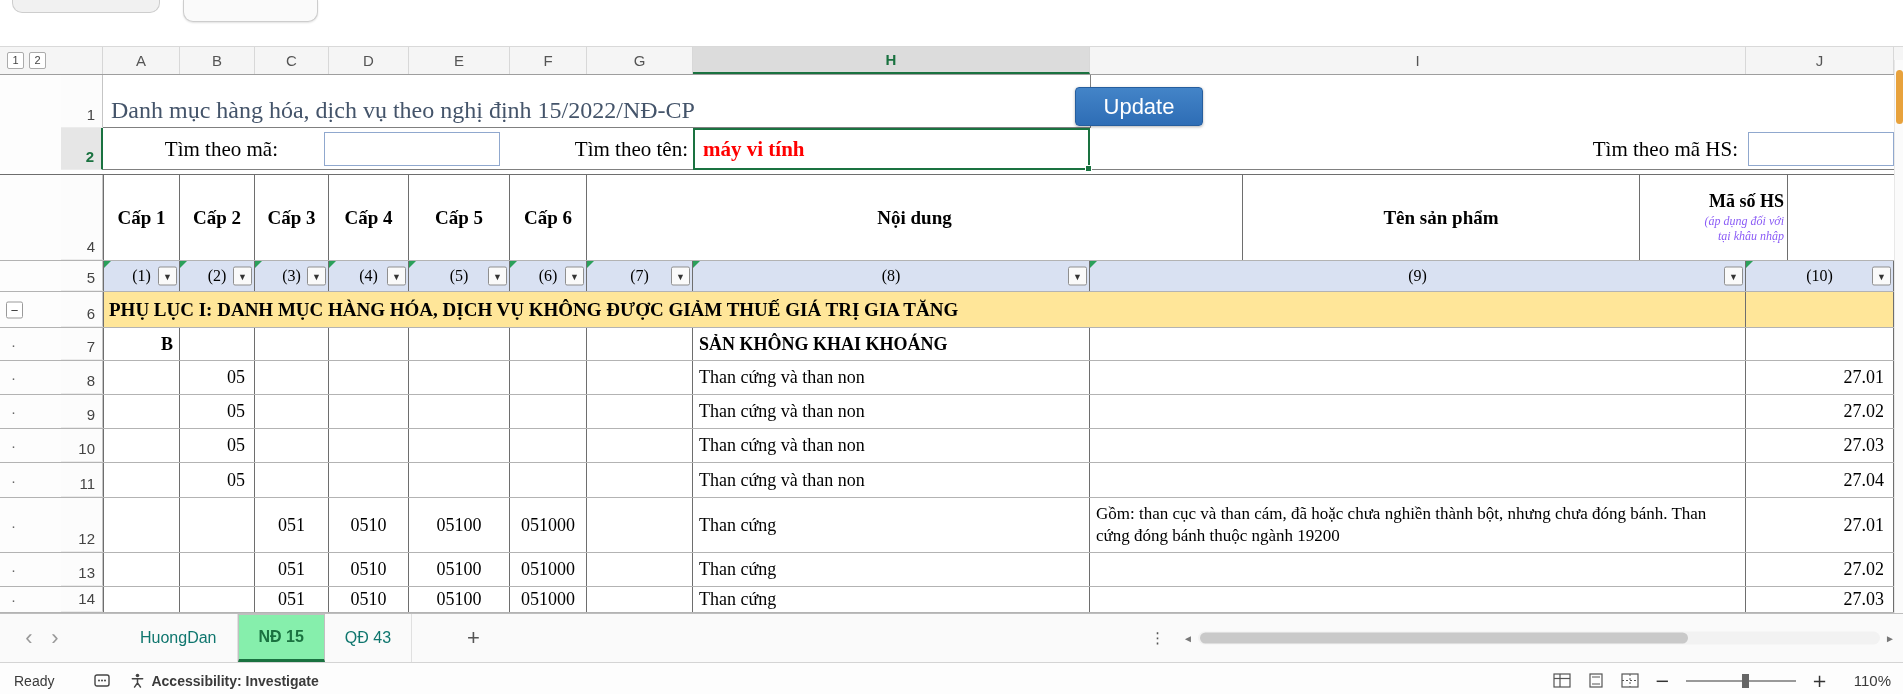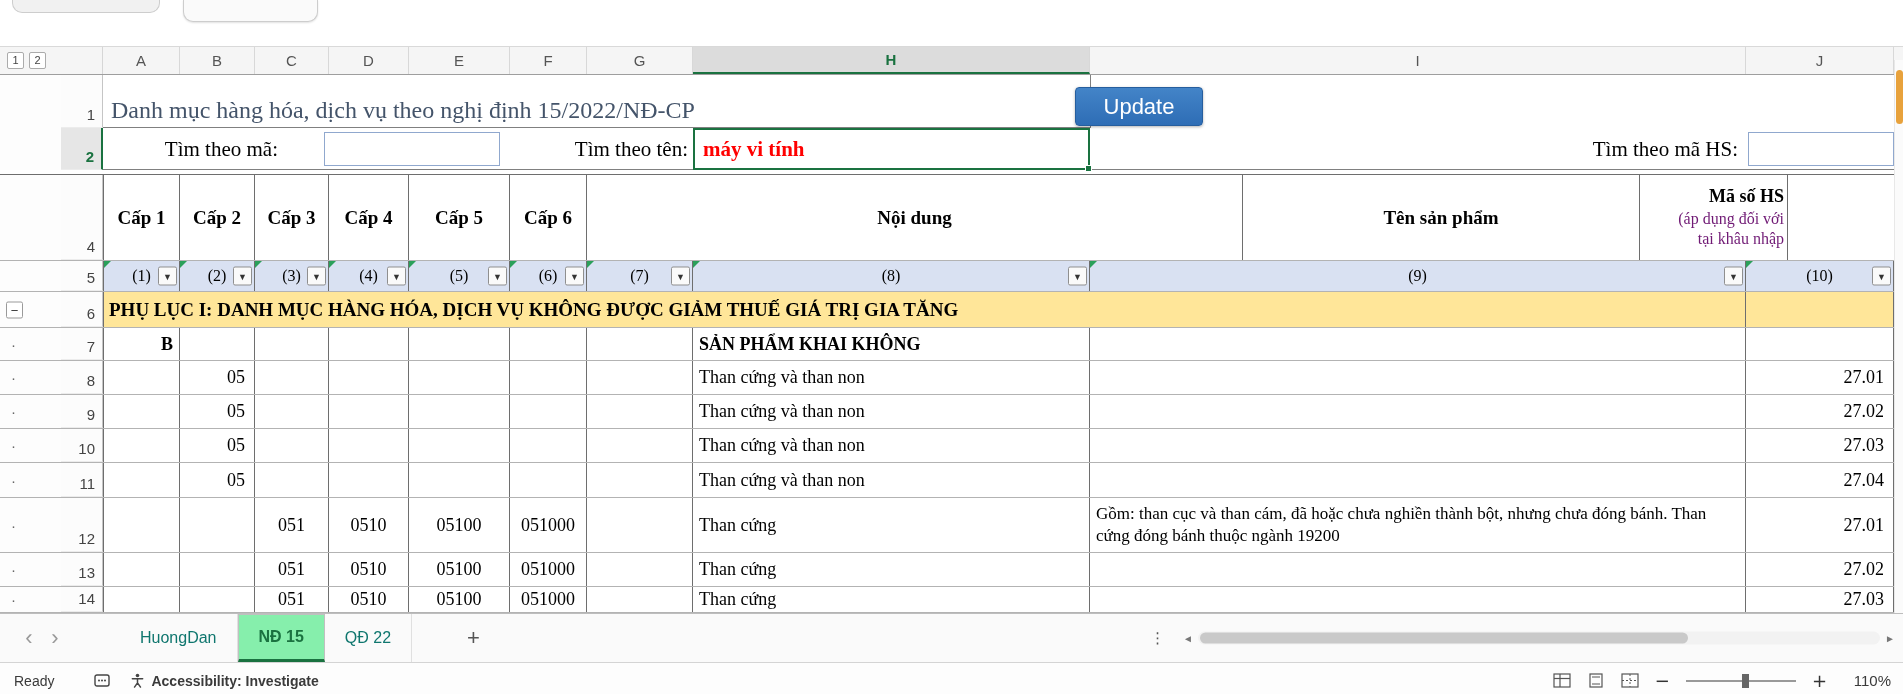--- a/index.html
+++ b/index.html
@@ -66,21 +66,21 @@
   .fillhandle{position:absolute;right:-4px;bottom:-4px;width:7px;height:7px;background:#1A7240;border:1px solid #fff}
 
   .sliver{height:4px;background:#fff}
 
   
   .r4{height:87px;border-top:1px solid #6E6E6E;border-bottom:1px solid #6E6E6E}
   .hc{justify-content:center;font-weight:700;font-size:19px;}
   .hj{flex:none;display:flex;flex-direction:column;align-items:flex-end;justify-content:center;padding-right:3px;text-align:right;
       font-family:"Liberation Serif",serif;border-right:1px solid #6E6E6E;overflow:hidden}
   .hs1{font-weight:700;font-size:18px;white-space:nowrap;margin-bottom:2px}
-  .hs2{font-size:16px;line-height:1.25;white-space:nowrap;color:#701a75}
+  .hs2{font-style:italic;font-size:12px;line-height:1.25;white-space:nowrap;color:#8b5cf6}
 
   
   .r5{height:31px;border-bottom:1px solid #6E6E6E}
   .fc{background:#D9E1F2;justify-content:center;font-size:16px;position:relative}
   .tri{position:absolute;top:0;left:0;width:0;height:0;border-top:7px solid #2AA05A;border-right:7px solid transparent}
   .fdd{position:absolute;right:2px;top:50%;transform:translateY(-50%);width:19px;height:19px;background:#FAFAFA;
        border:1px solid #8F8F8F;border-radius:2px;display:flex;align-items:center;justify-content:center;
        font-size:9px;color:#333;font-family:"Liberation Sans",sans-serif}
   .dc{display:contents}
 
@@ -256,21 +256,21 @@
         <div class="trow boldrow" style="height: 33px;">
           <div class="gut gdot">·</div>
           <div class="rnum">7</div>
           <div class="c cA ar cfirst">B</div>
           <div class="c cB arr"></div>
           <div class="c cC ac"></div>
           <div class="c cD ac"></div>
           <div class="c cE ac"></div>
           <div class="c cF ac"></div>
           <div class="c cG"></div>
-          <div class="c cH al">SẢN PHẨM KHAI KHÔNG</div>
+          <div class="c cH al">SẢN KHÔNG KHAI KHOÁNG</div>
           <div class="c cI ai"></div>
           <div class="c cJ arr"></div>
         </div>
         <div class="trow" style="height: 34px;">
           <div class="gut gdot">·</div>
           <div class="rnum">8</div>
           <div class="c cA ar cfirst"></div>
           <div class="c cB arr">05</div>
           <div class="c cC ac"></div>
           <div class="c cD ac"></div>
@@ -371,21 +371,21 @@
   <div class="vscroll">
     <div class="vthumb"></div>
   </div>
 
   <div class="tabbar">
     <span class="tnav tnav1">‹</span>
     <span class="tnav">›</span>
     <div class="tabs">
       <div class="tab">HuongDan</div>
       <div class="tab active">NĐ 15</div>
-      <div class="tab">QĐ 22</div>
+      <div class="tab">QĐ 43</div>
     </div>
     <span class="addsheet">+</span>
     <span class="tmenu">⋮</span>
     <div class="hscroll">
       <span class="harrow">◄</span>
       <div class="htrack">
         <div class="hthumb"></div>
       </div>
       <span class="harrow">►</span>
     </div>

